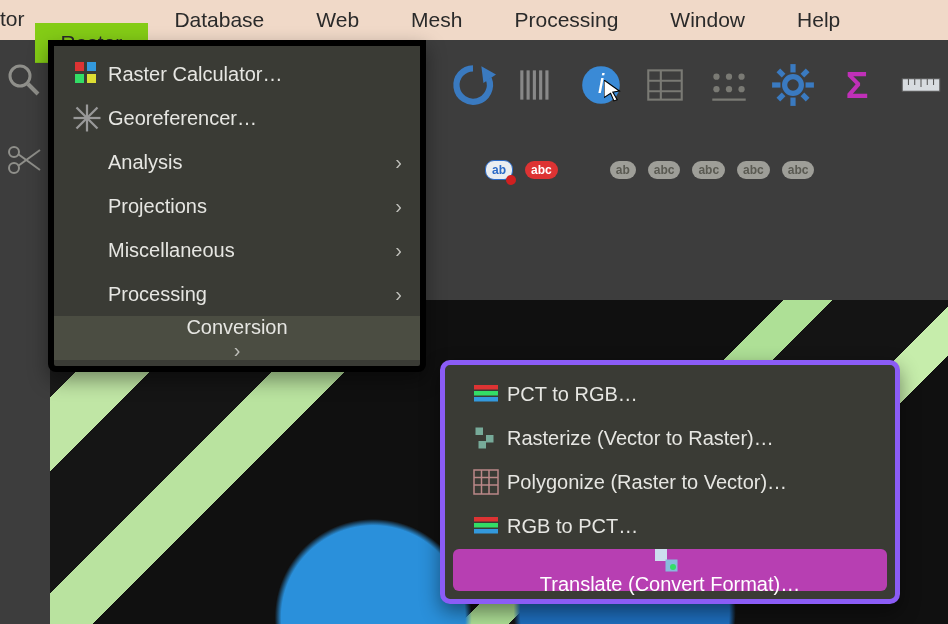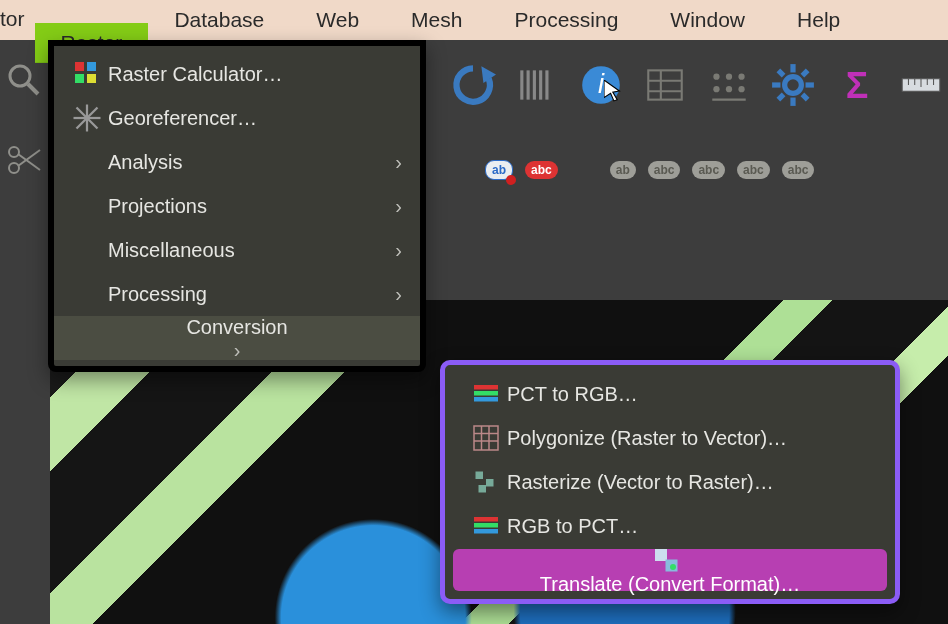--- a/index.html
+++ b/index.html
@@ -418,42 +418,42 @@
           <rect x="2" y="4" width="16" height="3" fill="#d33"></rect>
           <rect x="2" y="8" width="16" height="3" fill="#3d6"></rect>
           <rect x="2" y="12" width="16" height="3" fill="#39d"></rect>
         </svg>
     </span>
     <span class="label">PCT to RGB…</span>
   </div>
   <div class="submenu-item">
     <span class="icon">
       <svg viewBox="0 0 20 20">
+          <rect x="3" y="3" width="5" height="5" fill="#7a9"></rect>
+          <rect x="10" y="8" width="5" height="5" fill="#7a9"></rect>
+          <rect x="5" y="12" width="5" height="5" fill="#7a9"></rect>
+        </svg>
+    </span>
+    <span class="label">Rasterize (Vector to Raster)…</span>
+  </div>
+  <div class="submenu-item">
+    <span class="icon">
+      <svg viewBox="0 0 20 20">
           <rect x="2" y="2" width="16" height="16" fill="none" stroke="#b88" stroke-width="1"></rect>
           <line x1="2" y1="7" x2="18" y2="7" stroke="#b88"></line>
           <line x1="2" y1="12" x2="18" y2="12" stroke="#b88"></line>
           <line x1="7" y1="2" x2="7" y2="18" stroke="#b88"></line>
           <line x1="12" y1="2" x2="12" y2="18" stroke="#b88"></line>
         </svg>
     </span>
     <span class="label">Polygonize (Raster to Vector)…</span>
   </div>
   <div class="submenu-item">
     <span class="icon">
       <svg viewBox="0 0 20 20">
-          <rect x="3" y="3" width="5" height="5" fill="#7a9"></rect>
-          <rect x="10" y="8" width="5" height="5" fill="#7a9"></rect>
-          <rect x="5" y="12" width="5" height="5" fill="#7a9"></rect>
-        </svg>
-    </span>
-    <span class="label">Rasterize (Vector to Raster)…</span>
-  </div>
-  <div class="submenu-item">
-    <span class="icon">
-      <svg viewBox="0 0 20 20">
           <rect x="2" y="4" width="16" height="3" fill="#d33"></rect>
           <rect x="2" y="8" width="16" height="3" fill="#3d6"></rect>
           <rect x="2" y="12" width="16" height="3" fill="#39d"></rect>
         </svg>
     </span>
     <span class="label">RGB to PCT…</span>
   </div>
   <div class="submenu-item highlight">
     <span class="icon">
       <svg viewBox="0 0 20 20">

